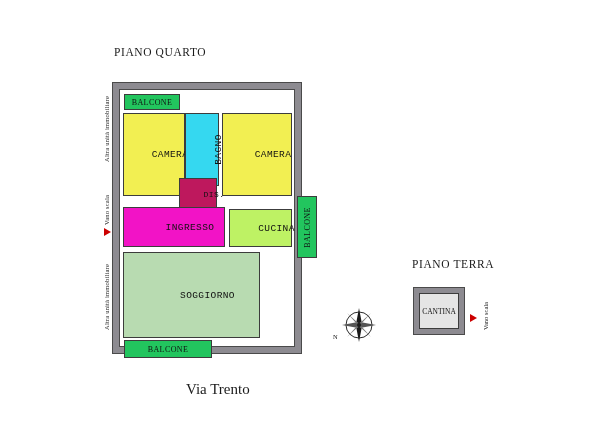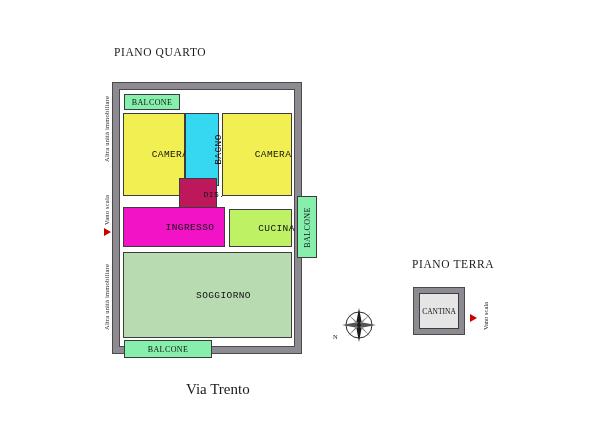--- a/index.html
+++ b/index.html
@@ -112,28 +112,28 @@
     justify-content: center;
   }
   #room-cucina {
     left: 229px; top: 209px;
     width: 63px; height: 38px;
     background: #bef264;
     font-size: 9.5px;
   }
   #room-soggiorno {
     left: 123px; top: 252px;
-    width: 169px; height: 86px;
+    width: 137px; height: 86px;
     background: #b8dbb1;
     font-size: 9.5px;
   }
 
   
   .balcone {
-    background: #86efac;
+    background: #22c55e;
     border: 1px solid #3c3c3c;
     box-sizing: border-box;
     display: flex;
     align-items: center;
     justify-content: center;
     font-size: 8px;
     color: #111111;
     letter-spacing: 0.4px;
   }
   #balcone-top { left: 124px; top: 94px; width: 56px; height: 16px; }

